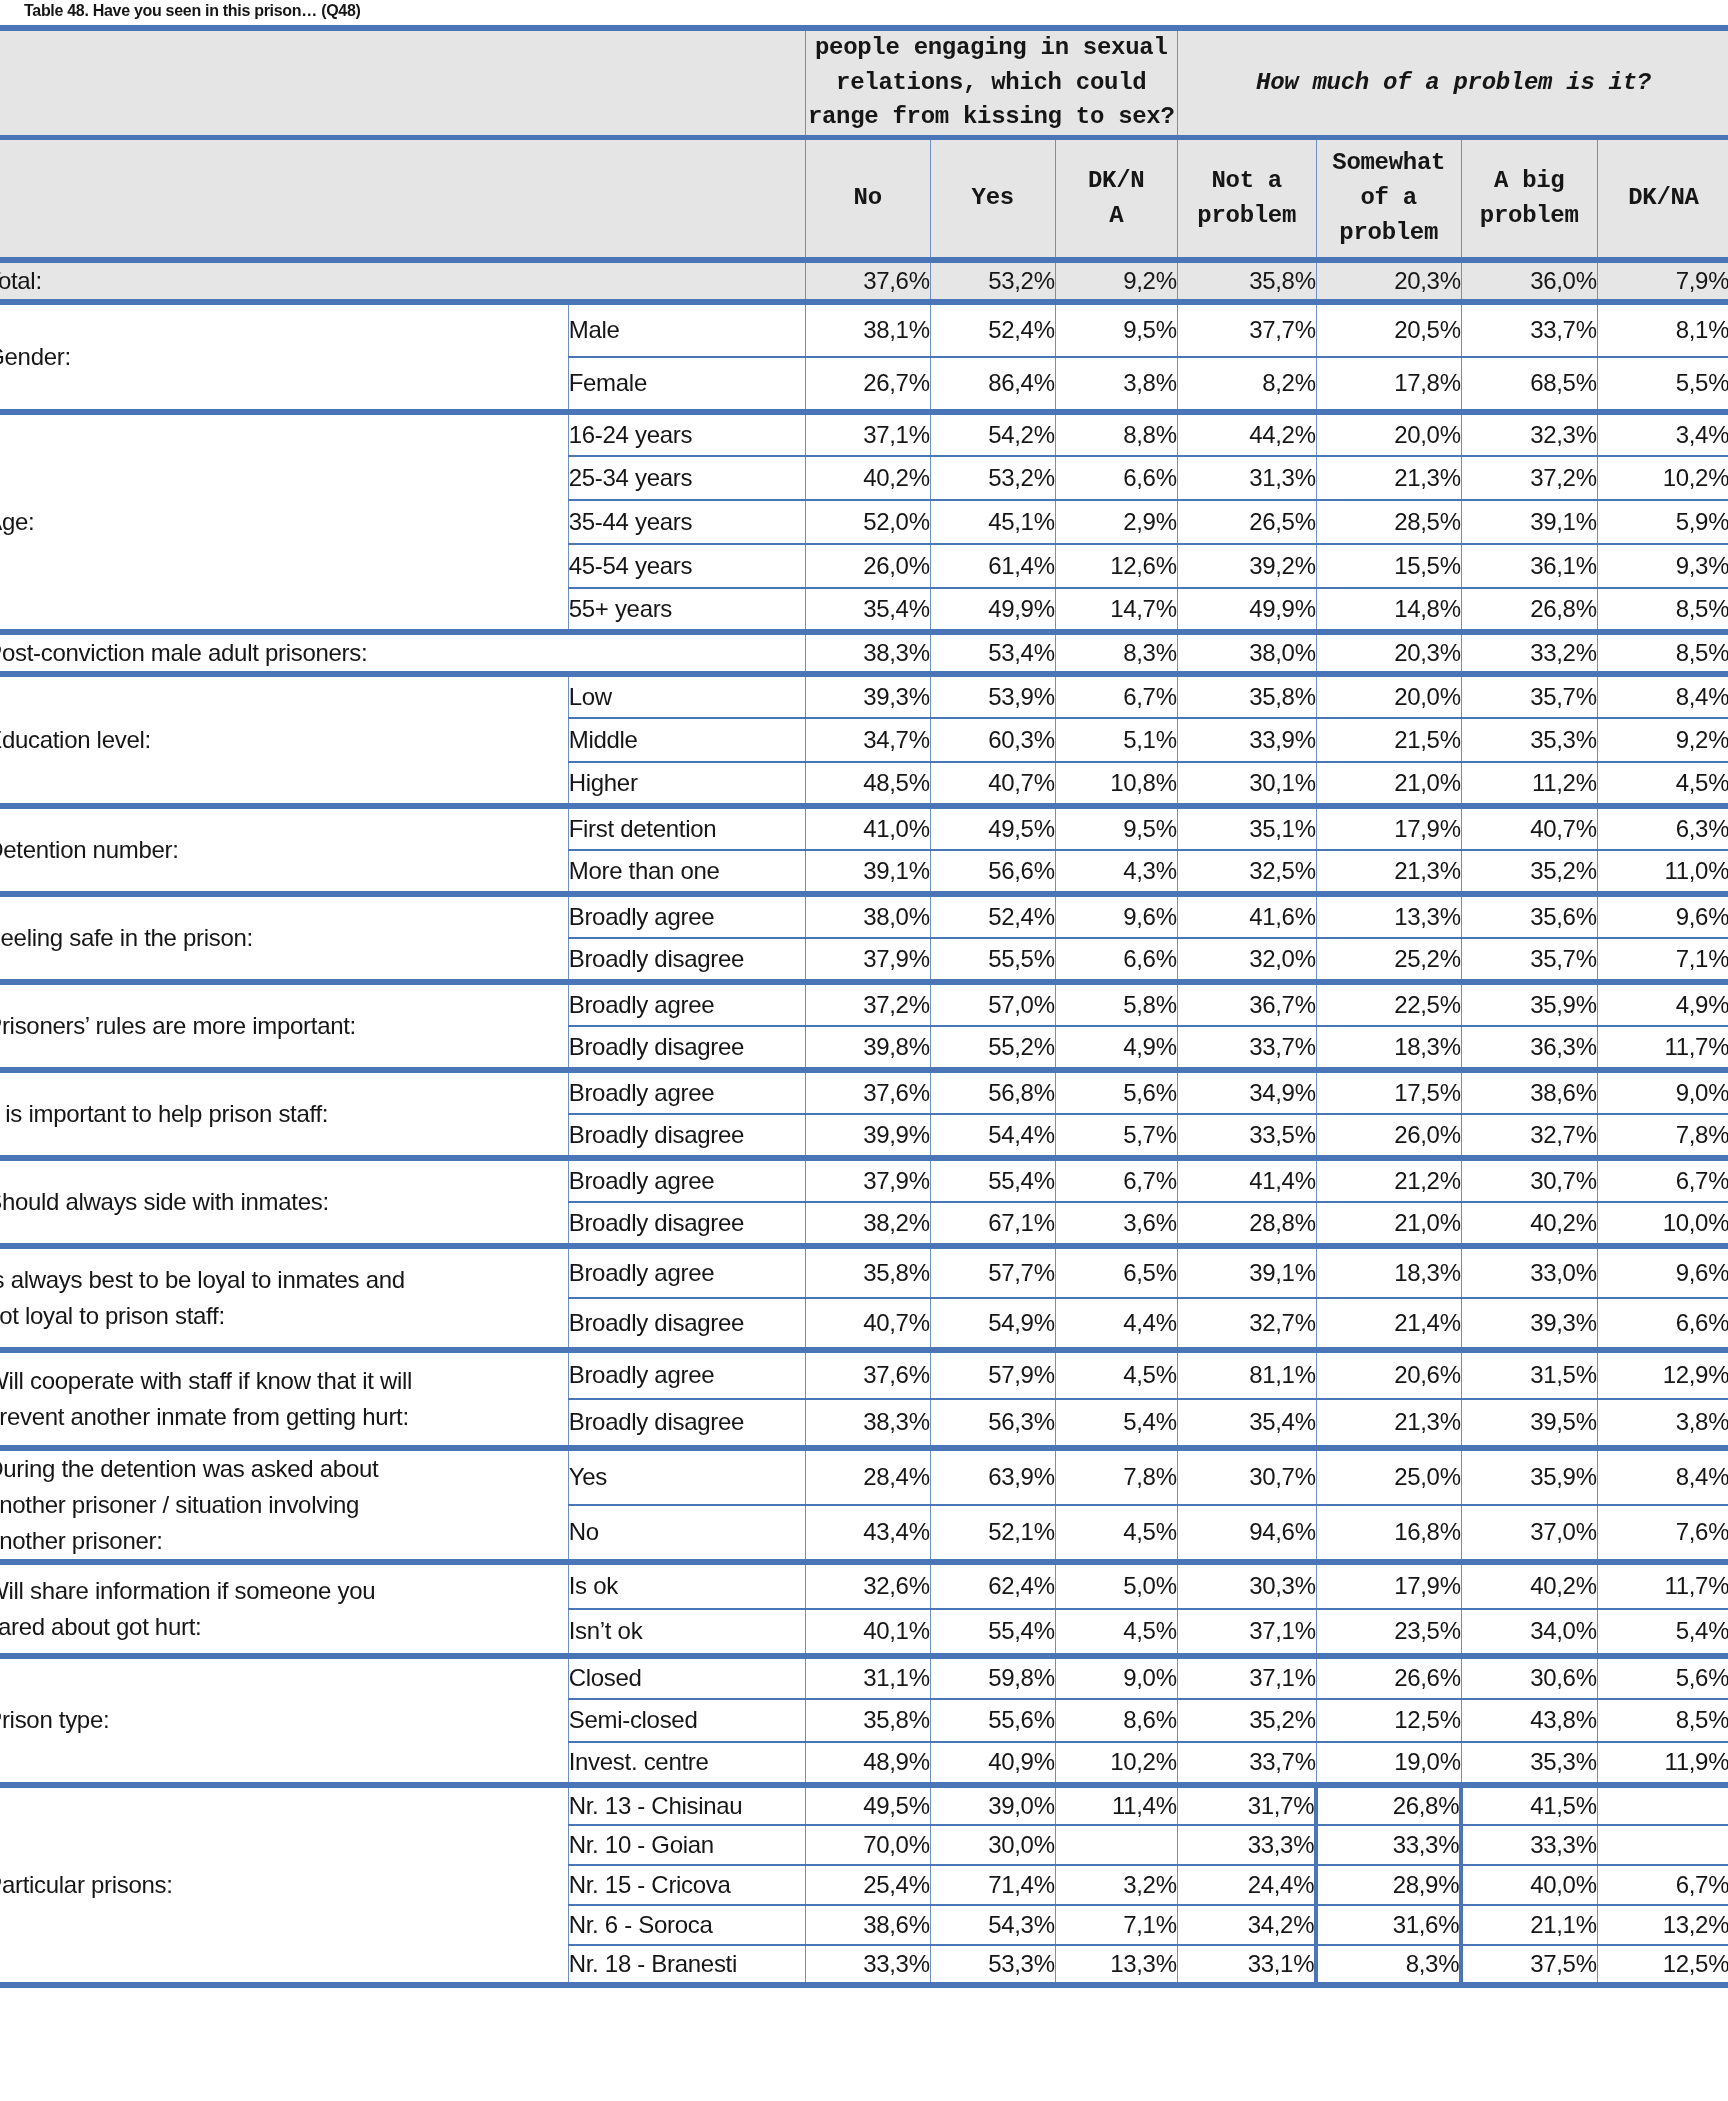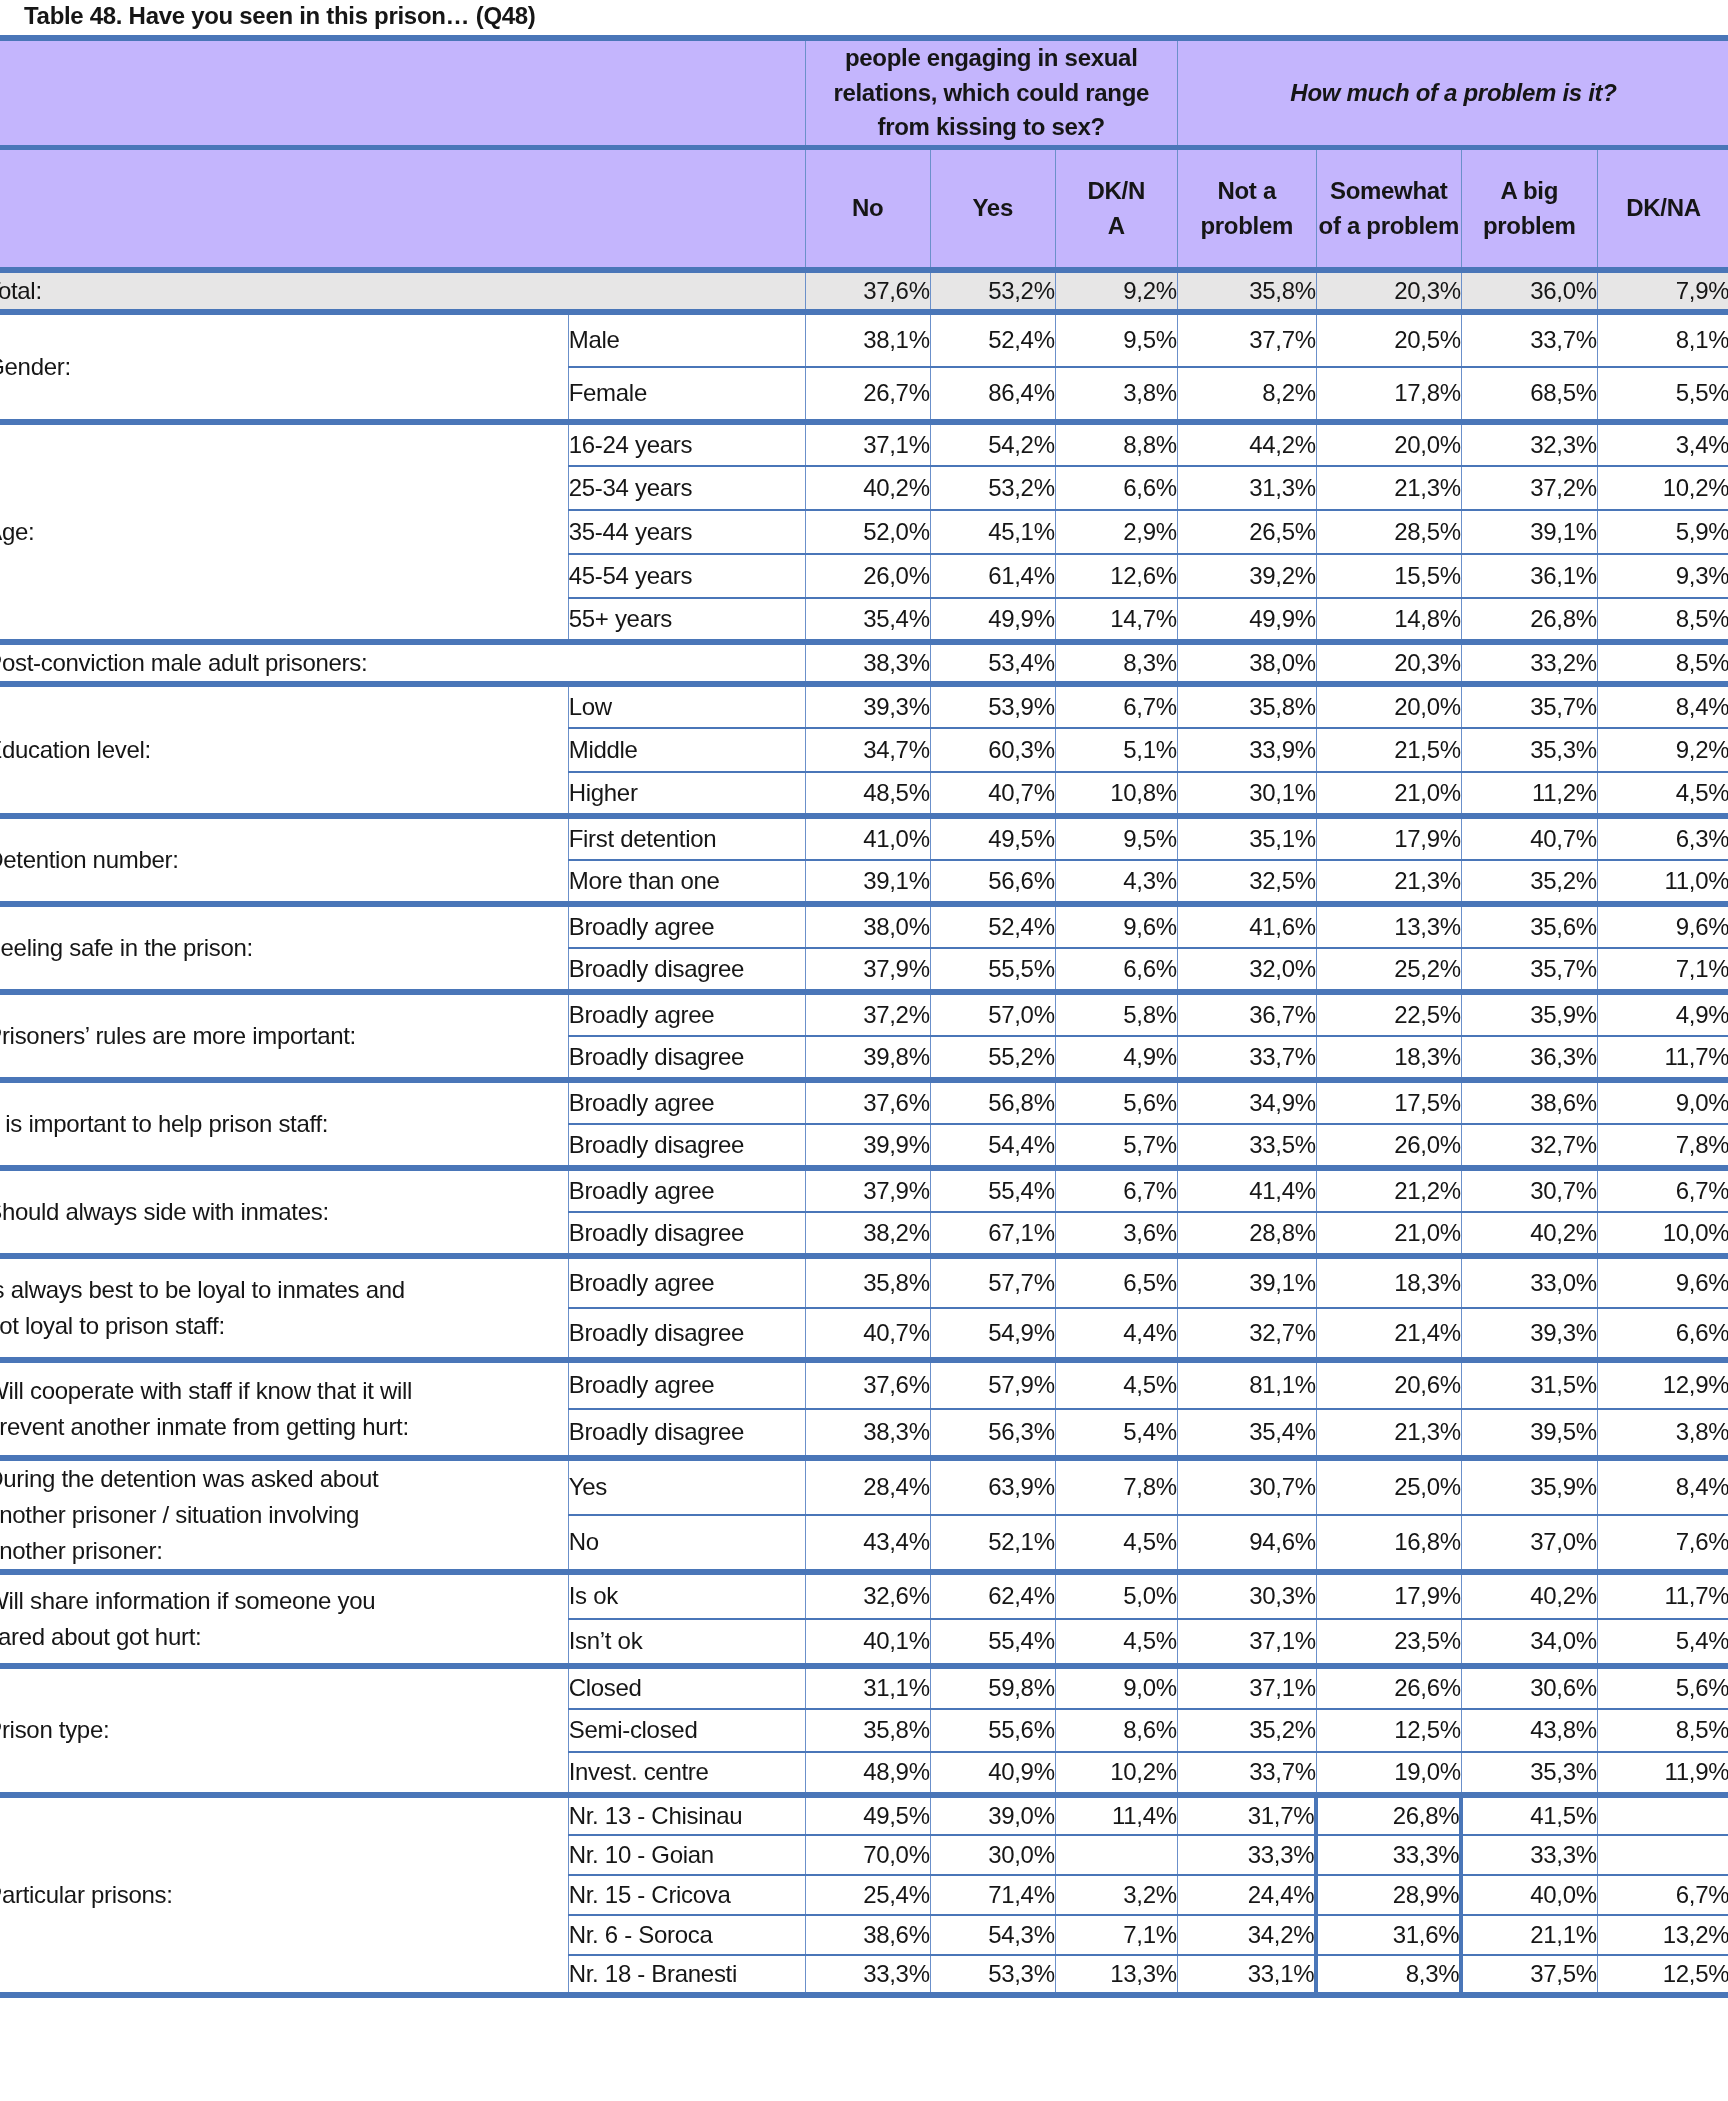--- a/index.html
+++ b/index.html
@@ -9,42 +9,42 @@
   }
   body {
     width: 1729px;
     height: 2101px;
     overflow: hidden;
     font-family: "Liberation Sans", "DejaVu Sans", sans-serif;
     color: #161616;
   }
   .title {
     font-weight: bold;
-    font-size: 24px;
+    font-size: 16px;
     letter-spacing: -0.3px;
     padding: 1.7px 0 5.2px 24px;
     white-space: nowrap;
   }
   table.survey {
     border-collapse: collapse;
     table-layout: fixed;
     width: 1742px;
     margin-left: -13.8px;
     border-top: 6px solid #4a76b8;
     border-bottom: 6.9px solid #4a76b8;
   }
   table.survey td, table.survey th {
     font-size: 24px;
     letter-spacing: -0.3px;
     vertical-align: middle;
     padding: 0;
     overflow: hidden;
   }
   
-  thead th, thead td { background: #c4b5fd; }
+  thead th, thead td { background: #e5e5e5; font-family: Liberation Mono, monospace; }
   thead th {
     font-weight: bold;
     text-align: center;
     white-space: pre-line;
     line-height: 1.45;
   }
   tr.hrow1 { height: 105px; }
   tr.hrow2 { height: 122px; }
   tr.hrow2 th, tr.hrow2 td { border-top: 5.2px solid #4a76b8; }
   th.italic { font-style: italic; }

